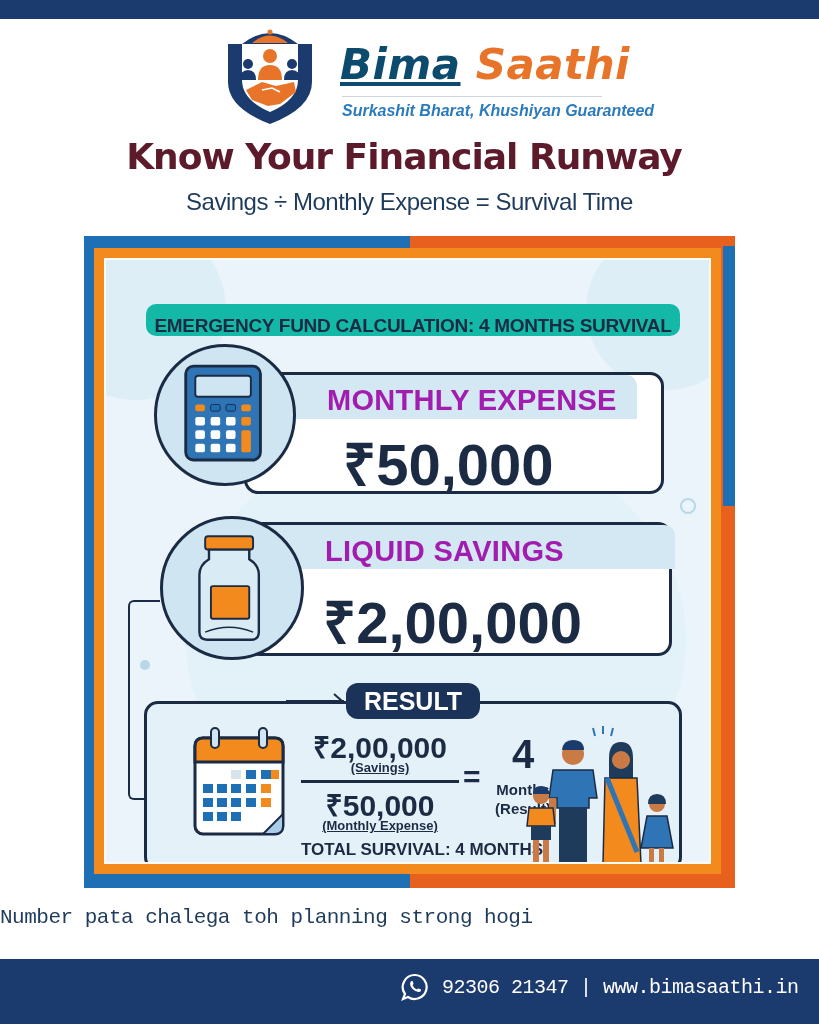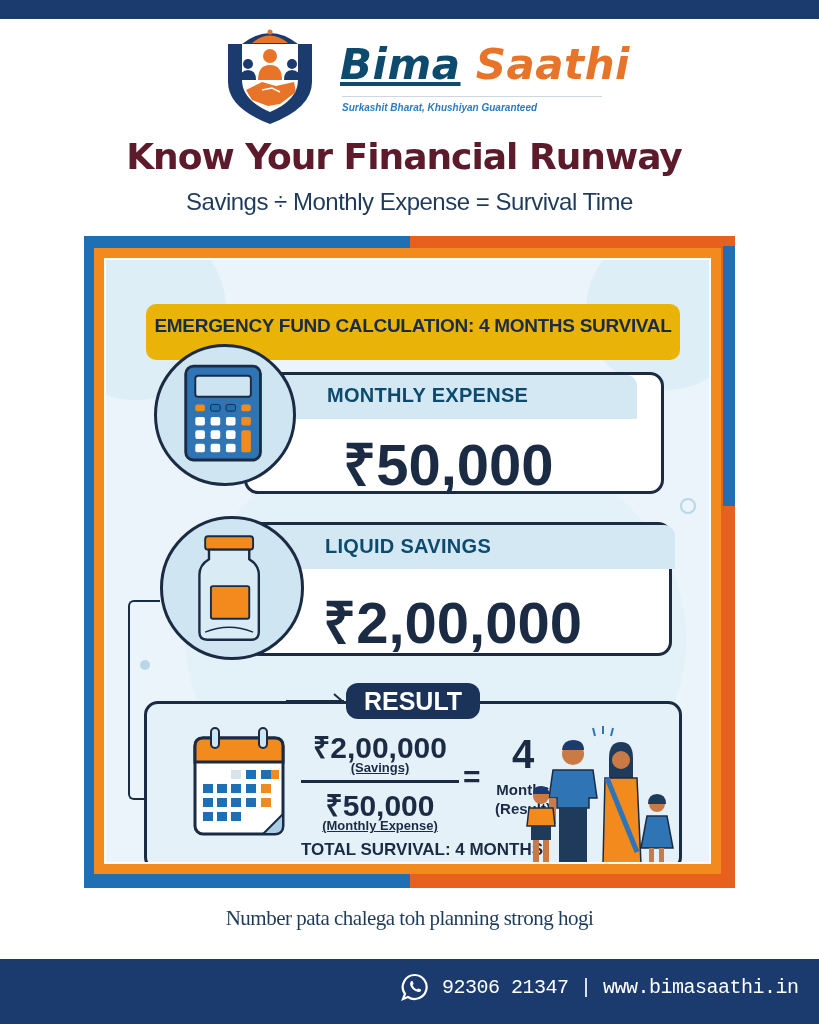--- a/index.html
+++ b/index.html
@@ -9,57 +9,57 @@
   .top-bar { position: absolute; left: 0; top: 0; width: 819px; height: 19px; background: #1b3a6e; }
   .bottom-bar { position: absolute; left: 0; top: 959px; width: 819px; height: 65px; background: #1b3a6e; }
 
   
   .logo { position: absolute; left: 222px; top: 28px; width: 390px; height: 100px; }
   .logo-shield { position: absolute; left: 0; top: 0; width: 96px; height: 98px; }
   .logo-name { position: absolute; left: 118px; top: 16px; font-size: 42px; font-weight: bold; font-style: italic; letter-spacing: 0.5px; white-space: nowrap; line-height: 1; font-family: "DejaVu Sans", sans-serif; }
   .logo-name .b { color: #0c4a6e; text-decoration: underline; }
   .logo-name .o { color: #e8742a; }
   .logo-rule { position: absolute; left: 120px; top: 68px; width: 260px; height: 1px; background: #cfd6e0; }
-  .logo-tagline { position: absolute; left: 120px; top: 74px; font-size: 10px; font-style: italic; font-weight: bold; color: #2c7bbd; white-space: nowrap; }
+  .logo-tagline { position: absolute; left: 120px; top: 74px; font-size: 16px; font-style: italic; font-weight: bold; color: #2c7bbd; white-space: nowrap; }
 
   .headline { position: absolute; left: 0; top: 136px; width: 808px; text-align: center; font-size: 36px; font-weight: bold; color: #5c1a2b; letter-spacing: -1px; font-family: "DejaVu Sans", sans-serif; }
   .subline { position: absolute; left: 0; top: 188px; width: 819px; text-align: center; font-size: 24px; color: #1f3b5c; font-family: Liberation Sans, sans-serif; font-weight: normal; letter-spacing: -0.5px; }
 
   
   .frame { position: absolute; left: 84px; top: 236px; width: 651px; height: 652px; }
   .frame-outer-left { position: absolute; left: 0; top: 0; width: 326px; height: 652px; background: #1f6fb5; }
   .frame-outer-right { position: absolute; left: 326px; top: 0; width: 325px; height: 652px; background: #e8601d; }
   .frame-right-edge { position: absolute; right: 0; top: 10px; width: 12px; height: 260px; background: #1f6fb5; }
   .frame-orange { position: absolute; left: 10px; top: 12px; width: 627px; height: 626px; background: #f28a1e; }
   .frame-inner { position: absolute; left: 20px; top: 22px; width: 607px; height: 606px; background: #eaf4fa; border: 2px solid #fdfbf3; overflow: hidden; }
   .bg-blob { position: absolute; border-radius: 50%; background: #d7ebf5; opacity: 0.7; }
 
-  .calc-banner { position: absolute; left: 40px; top: 44px; width: 534px; height: 56px; background: #eab308; border-radius: 10px; text-align: center; line-height: 44px; font-size: 19px; font-weight: bold; color: #1b2b44; letter-spacing: -0.3px; white-space: nowrap; }
+  .calc-banner { position: absolute; left: 40px; top: 44px; width: 534px; height: 32px; background: #14b8a6; border-radius: 10px; text-align: center; line-height: 44px; font-size: 19px; font-weight: bold; color: #1b2b44; letter-spacing: -0.3px; white-space: nowrap; }
 
   .card { position: absolute; background: #ffffff; border: 3px solid #1b2b44; border-radius: 14px; }
   .card-tab { position: absolute; background: #d3e8f3; }
-  .card-label { position: absolute; font-size: 20px; font-weight: bold; color: #0c4a6e; white-space: nowrap; letter-spacing: 0.3px; }
+  .card-label { position: absolute; font-size: 29px; font-weight: bold; color: #a21caf; white-space: nowrap; letter-spacing: 0.3px; }
   .card-value { position: absolute; font-size: 58px; font-weight: bold; color: #1b2b44; white-space: nowrap; letter-spacing: 0px; }
 
   .icon-circle { position: absolute; width: 142px; height: 142px; border-radius: 50%; background: #cfe6f2; border: 3px solid #1b2b44; }
 
   .connector { position: absolute; border: 2px solid #1b2b44; }
 
   .result-pill { position: absolute; left: 240px; top: 423px; width: 134px; height: 36px; background: #1b3358; border-radius: 12px; color: #ffffff; font-size: 25px; font-weight: bold; text-align: center; line-height: 36px; }
 
   .result-card { position: absolute; left: 38px; top: 441px; width: 538px; height: 170px; background: #e5f1f8; border: 3px solid #1b2b44; border-radius: 14px; }
   .frac-num { position: absolute; font-size: 30px; font-weight: bold; color: #1b2b44; text-align: center; white-space: nowrap; }
   .frac-small { position: absolute; font-size: 13px; font-weight: bold; color: #1b2b44; text-align: center; white-space: nowrap; text-decoration: underline; }
   .frac-line { position: absolute; height: 3px; background: #1b2b44; }
   .equals { position: absolute; font-size: 30px; font-weight: bold; color: #1b2b44; }
   .result-big { position: absolute; font-size: 40px; font-weight: bold; color: #1b2b44; text-align: center; }
   .result-sub { position: absolute; font-size: 15px; font-weight: bold; color: #1b2b44; text-align: center; line-height: 19px; white-space: nowrap; }
   .total-survival { position: absolute; font-size: 17px; font-weight: bold; color: #1b2b44; white-space: nowrap; }
 
-  .tagline { position: absolute; left: 0; top: 906px; width: 819px; text-align: center; font-size: 21px; color: #1f3b5c; font-family: Liberation Serif, serif; letter-spacing: -0.5px; }
+  .tagline { position: absolute; left: 0; top: 906px; width: 819px; font-size: 21px; color: #1f3b5c; font-family: Liberation Mono, monospace; letter-spacing: -0.5px; }
 
   .contact { position: absolute; left: 400px; top: 970px; height: 34px; display: flex; align-items: center; gap: 12px; }
   .contact-text { color: #ffffff; font-size: 20px; font-family: Liberation Mono, monospace; white-space: nowrap; letter-spacing: -0.5px; }
 </style>
 </head>
 <body>
 
 <div class="top-bar"></div>
 
 <div class="logo">

